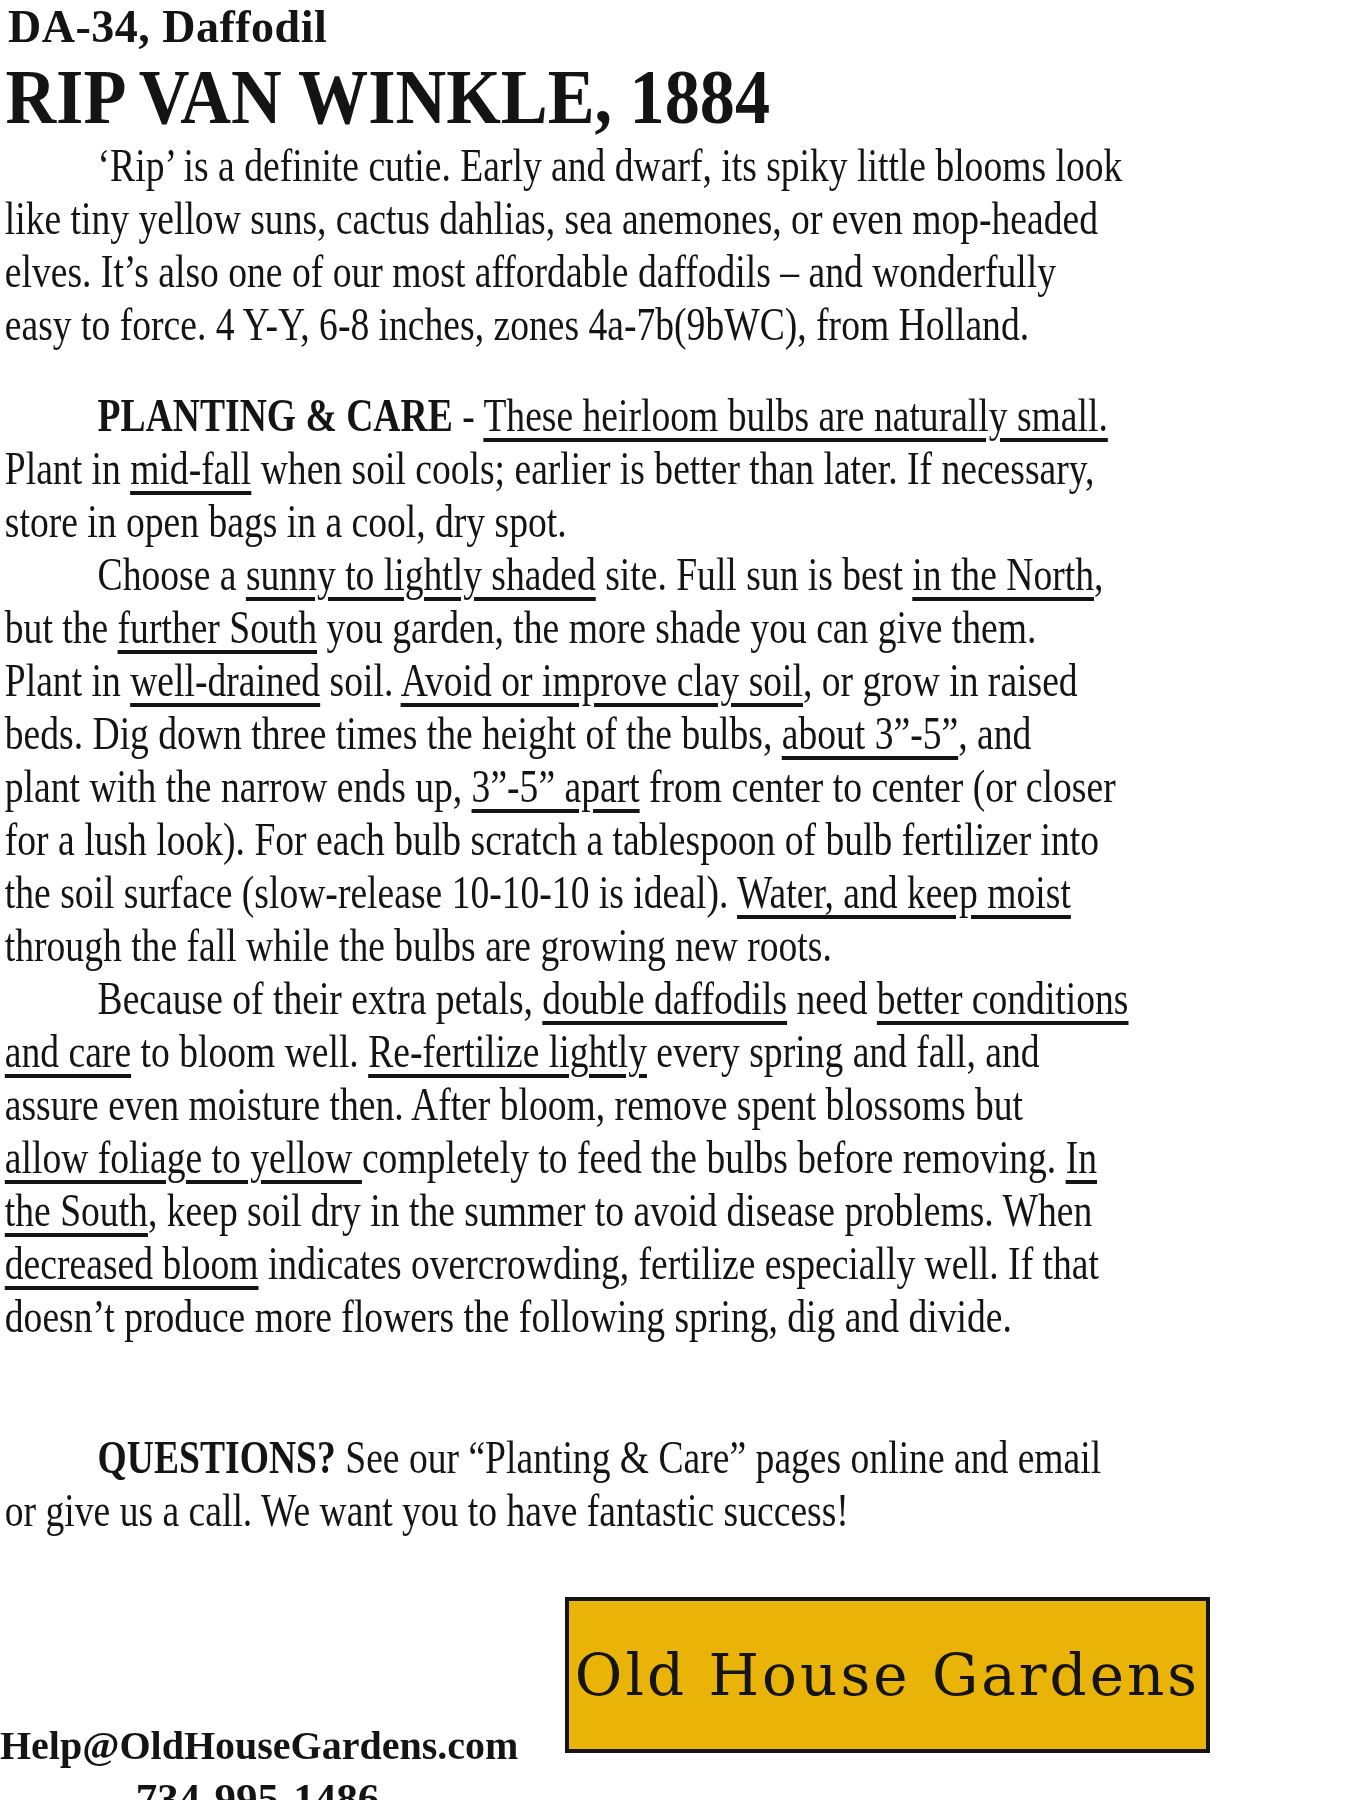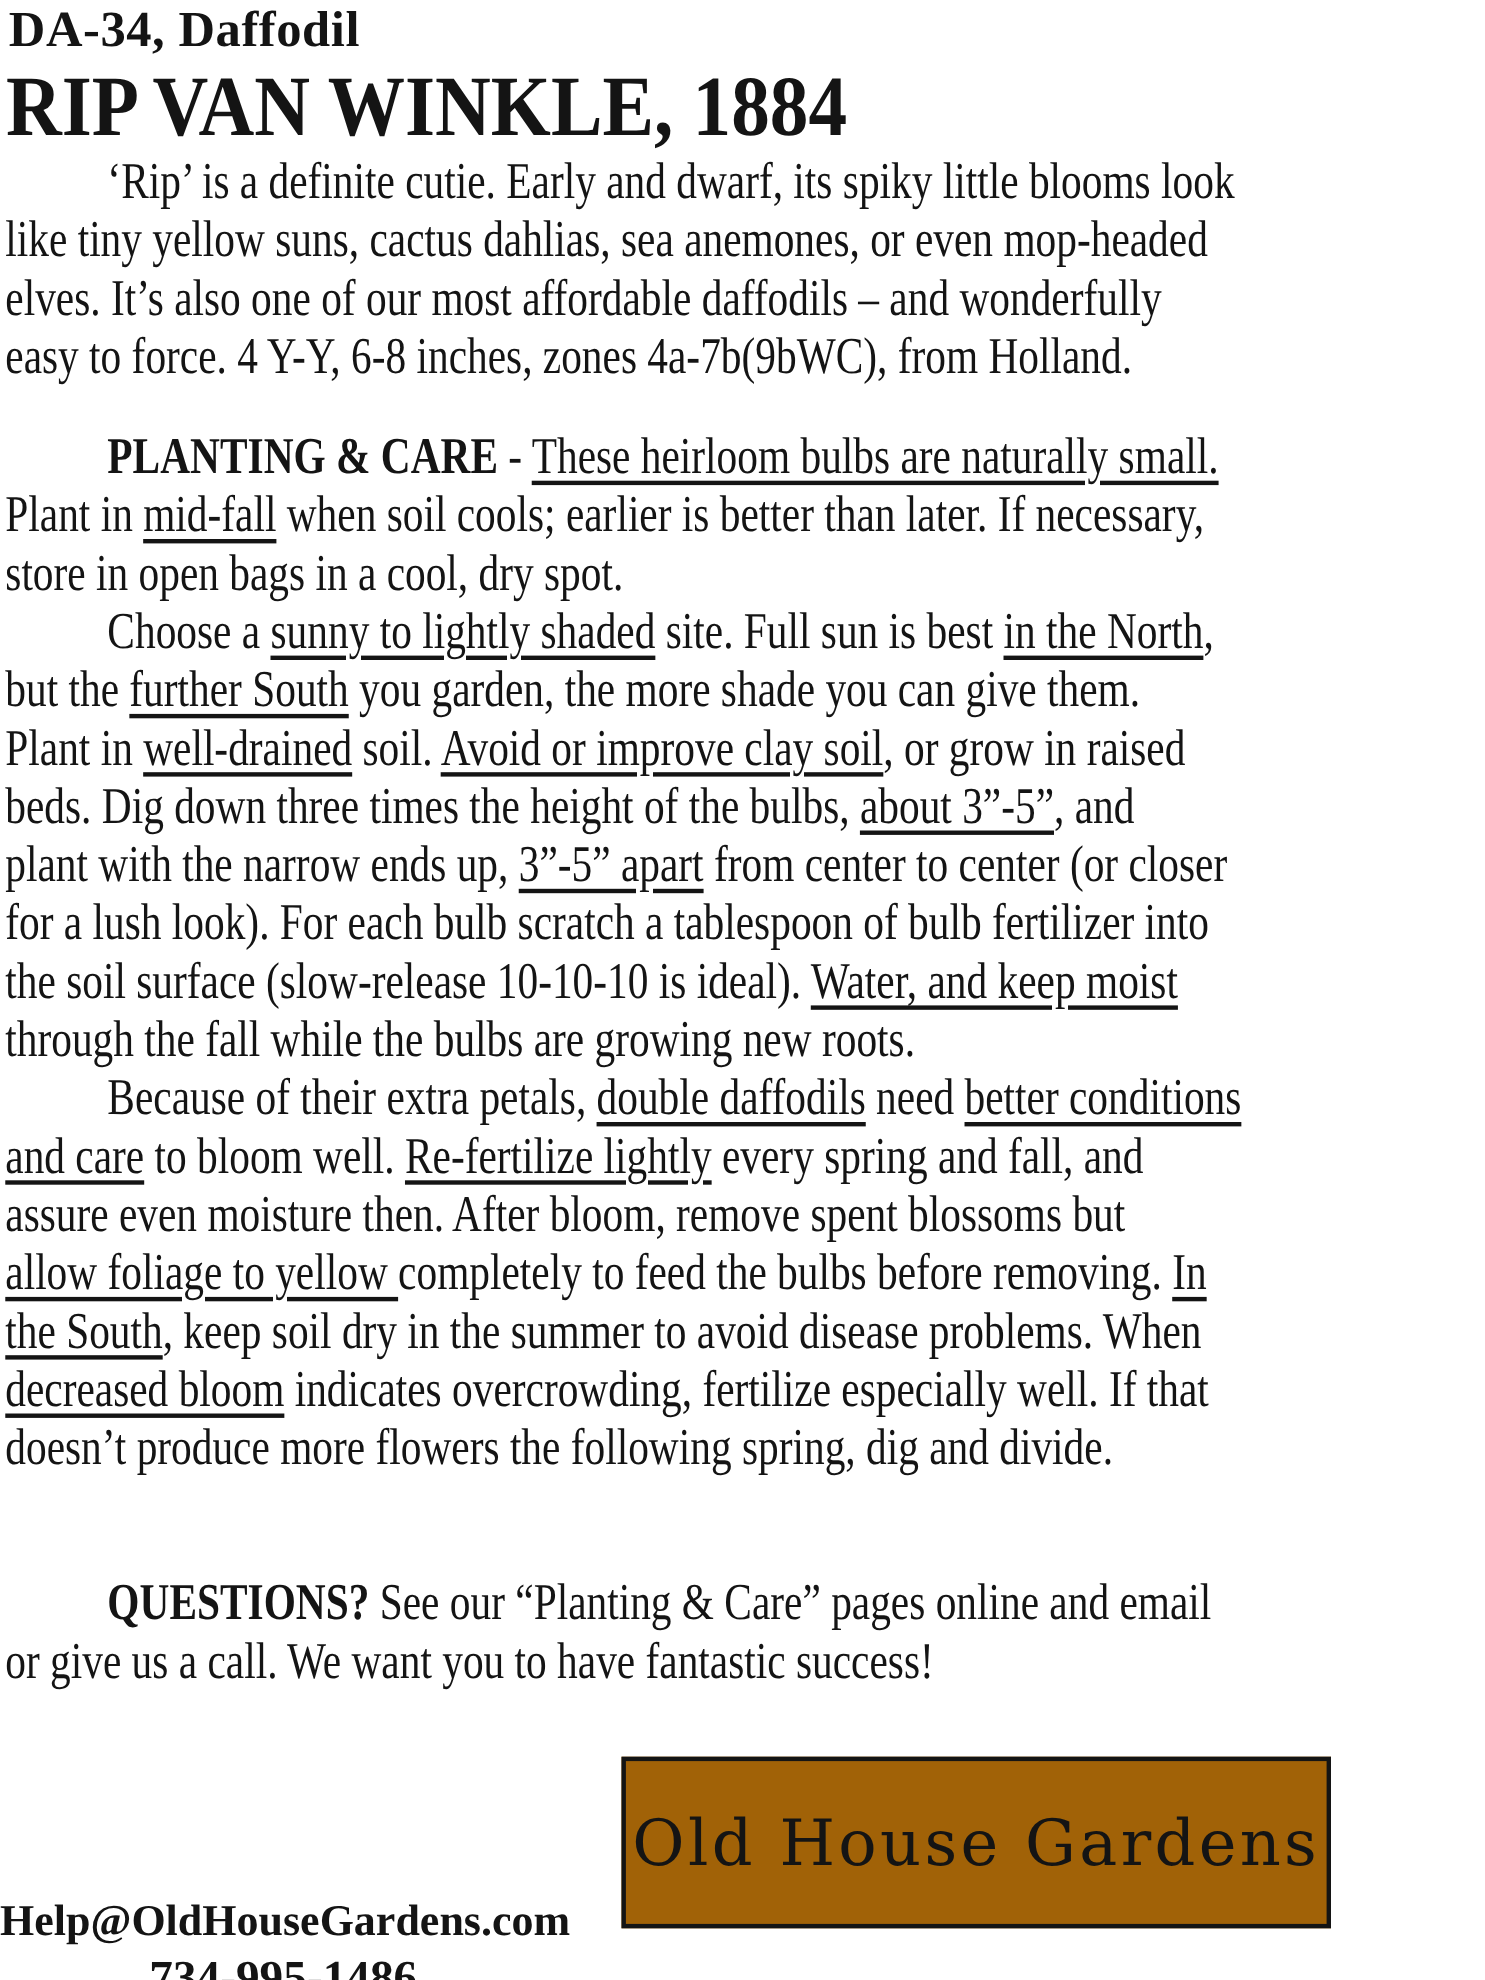--- a/index.html
+++ b/index.html
@@ -60,21 +60,21 @@
     text-align:center;
     font-weight:bold;
   }
   .contact-email{font-size:40px;line-height:52px;white-space:pre;}
   .contact-phone{font-size:43px;line-height:54px;white-space:pre;}
   .logo-box{
     position:absolute;
     left:565px;top:1597px;
     width:637px;height:148px;
     border:4px solid #141414;
-    background:#a16207;
+    background:#eab308;
     display:flex;align-items:center;justify-content:center;
   }
   .logo-text{
     font-family:"DejaVu Serif",serif;
     font-size:58px;
     letter-spacing:3px;
     white-space:pre;
   }
 </style>
 </head>

